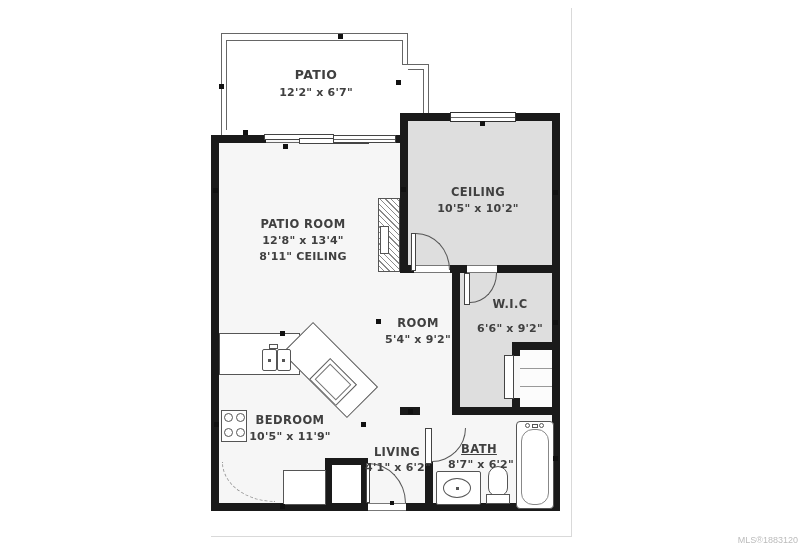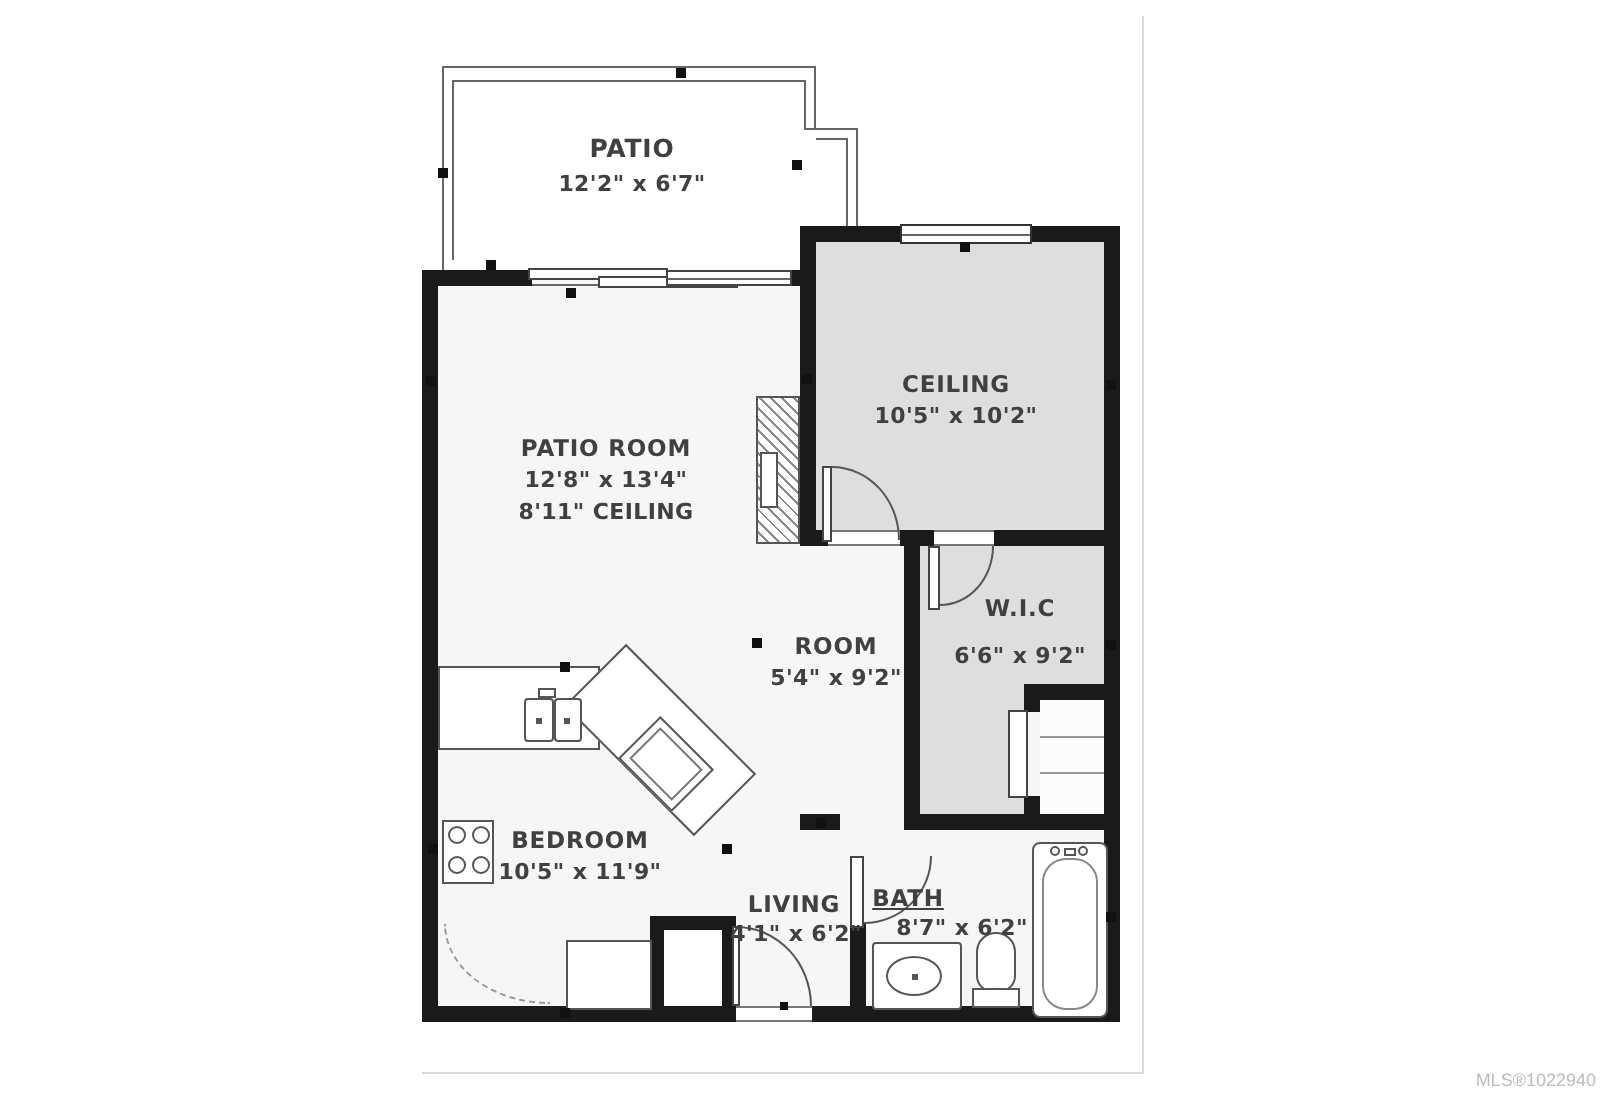--- a/index.html
+++ b/index.html
@@ -163,17 +163,17 @@
 
   <div class="lbl" style="left:418px;top:323px;">ROOM</div>
   <div class="lbl dimtx" style="left:418px;top:339px;">5'4" x 9'2"</div>
 
   <div class="lbl" style="left:290px;top:420px;">BEDROOM</div>
   <div class="lbl dimtx" style="left:290px;top:436px;">10'5" x 11'9"</div>
 
   <div class="lbl" style="left:397px;top:452px;">LIVING</div>
   <div class="lbl dimtx" style="left:398px;top:467px;">4'1" x 6'2"</div>
 
-  <div class="lbl" style="left:454px;top:449px;text-decoration:underline;">BATH</div>
+  <div class="lbl" style="left:479px;top:449px;text-decoration:underline;">BATH</div>
   <div class="lbl dimtx" style="left:481px;top:464px;">8'7" x 6'2"</div>
 
-  <div id="wm">MLS®1022940</div>
+  <div id="wm">MLS®1883120</div>
 </div>
 
 </body></html>

